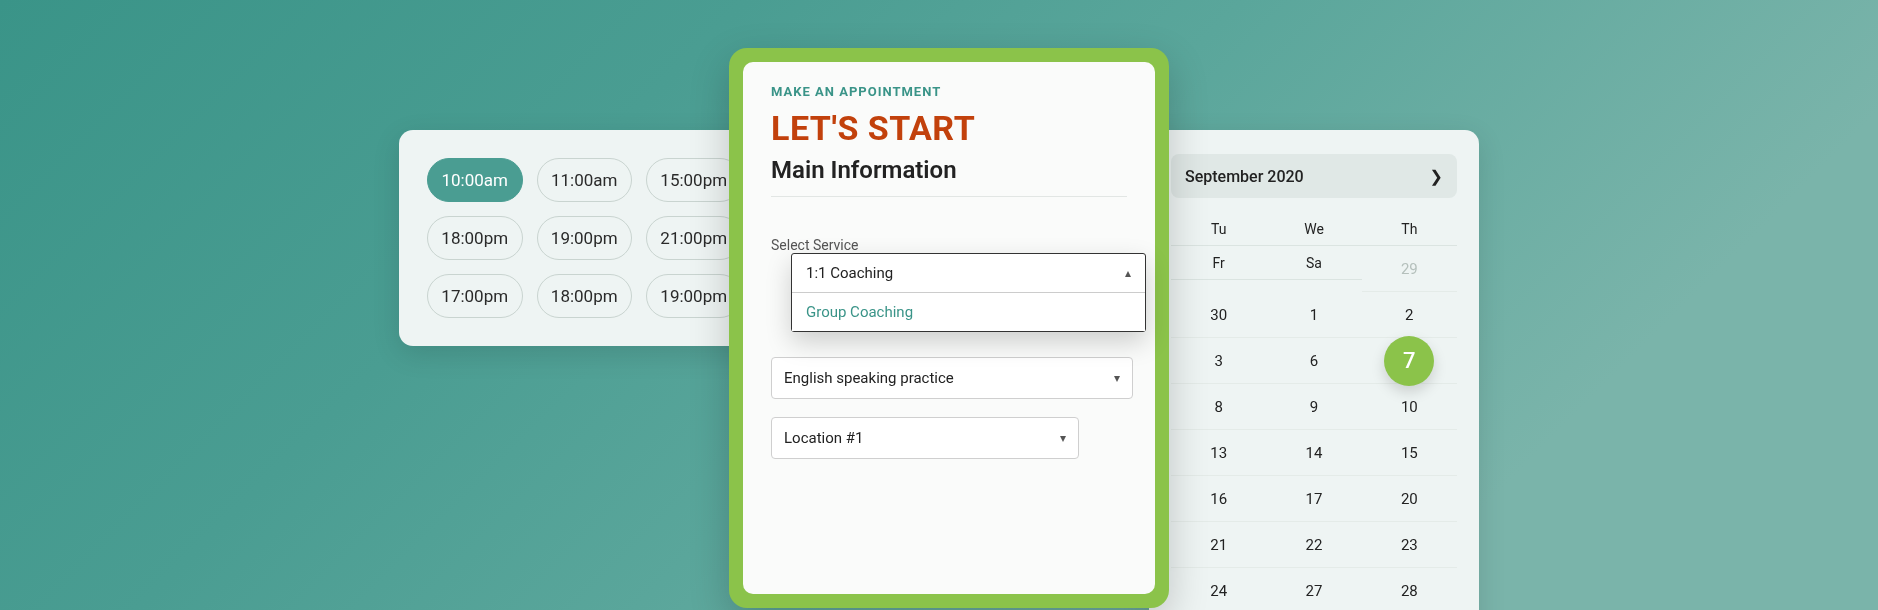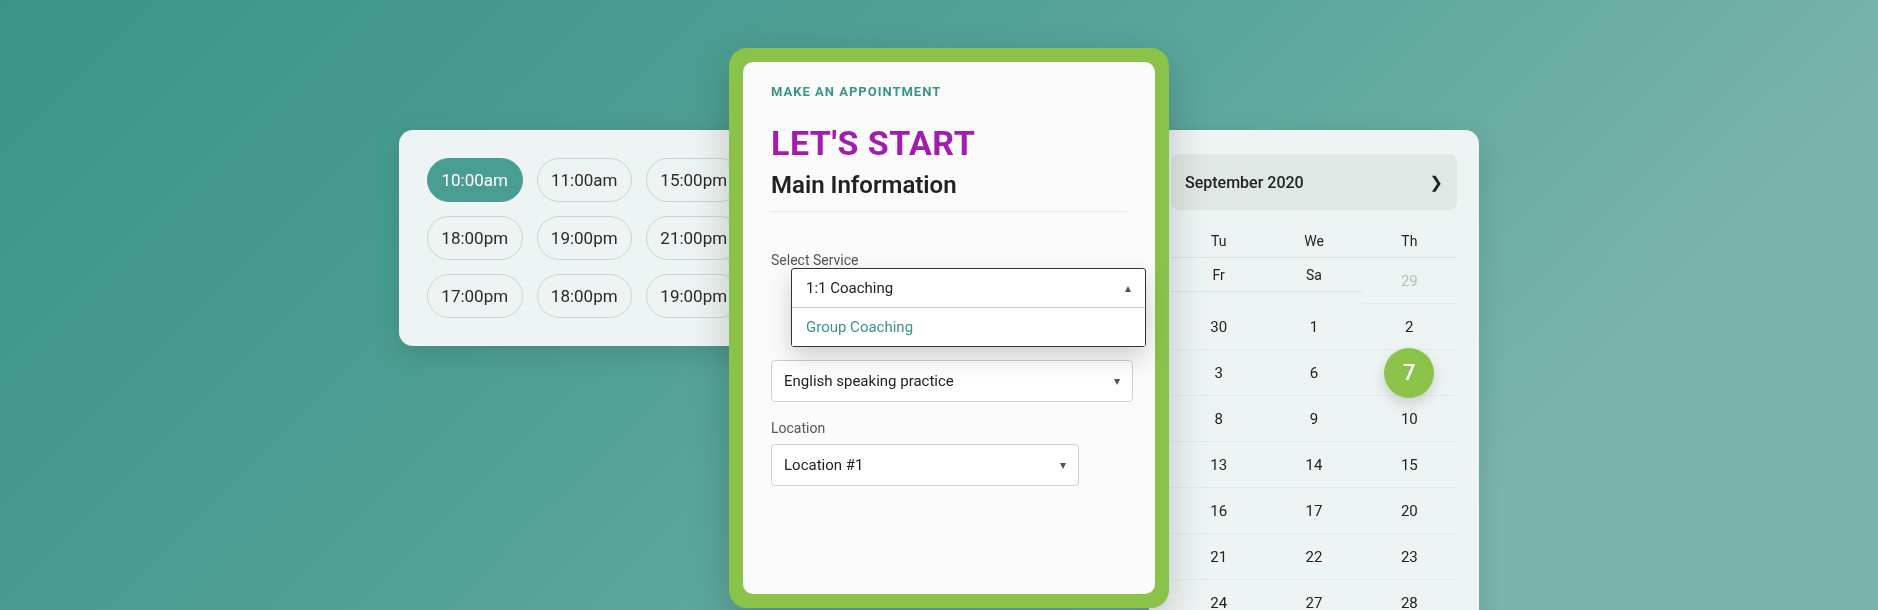--- a/index.html
+++ b/index.html
@@ -82,41 +82,41 @@
   }
   .form-eyebrow {
     color: #3a9488;
     font-weight: 700;
     letter-spacing: 1px;
     font-size: 13px;
   }
   .form-title {
     font-size: 34px;
     font-weight: 700;
-    color: #a21caf;
-    margin-top: 24px;
+    color: #c2410c;
+    margin-top: 9px;
     letter-spacing: .5px;
   }
   .form-section-title {
     font-size: 24px;
     font-weight: 600;
     color: #222;
     margin-top: 8px;
     padding-bottom: 12px;
     border-bottom: 1px solid #e2e6e4;
   }
   .form-block {
     margin-top: 20px;
     border-top: 1px solid #e9ece9;
     padding-top: 16px;
   }
   .form-label {
     font-size: 14px;
     color: #555;
-    margin-bottom: 8px;
+    margin-bottom: 20px;
     display: block;
   }
   .form-select {
     width: 100%;
     height: 42px;
     border: 1px solid #cfcfcf;
     border-radius: 4px;
     background: #fff;
     padding: 0 12px;
     font-size: 15px;
@@ -152,21 +152,21 @@
     top: 130px;
     width: 330px;
     background: #eef4f3;
     border-radius: 14px;
     padding: 24px 22px;
     box-shadow: 0 8px 28px rgba(0,0,0,0.12);
   }
   .cal-header {
     background: #e0e8e6;
     border-radius: 8px;
-    height: 56px;
+    height: 44px;
     display:flex; align-items:center; justify-content:space-between;
     padding: 12px 14px;
     margin-bottom:14px;
   }
   .cal-month {
     font-size: 16px;
     color: #222;
     font-weight:500;
   }
   .cal-next { cursor:pointer; color:#222; font-size:16px; }
@@ -245,21 +245,20 @@
             </div>
             <div class="dropdown-row opt">Group Coaching</div>
           </div>
 
           <div style="height:84px;"></div>
           <div class="form-select" style="margin-bottom:18px; width:362px;">
             <span>English speaking practice</span>
             <span class="chev">▾</span>
           </div>
 
-          <div class="form-label">Location</div>
           <div class="form-select" style="width:308px;">
             <span>Location #1</span>
             <span class="chev">▾</span>
           </div>
         </div>
       </div>
     </div>
 
     <div class="cal-panel">
       <div class="cal-header">

